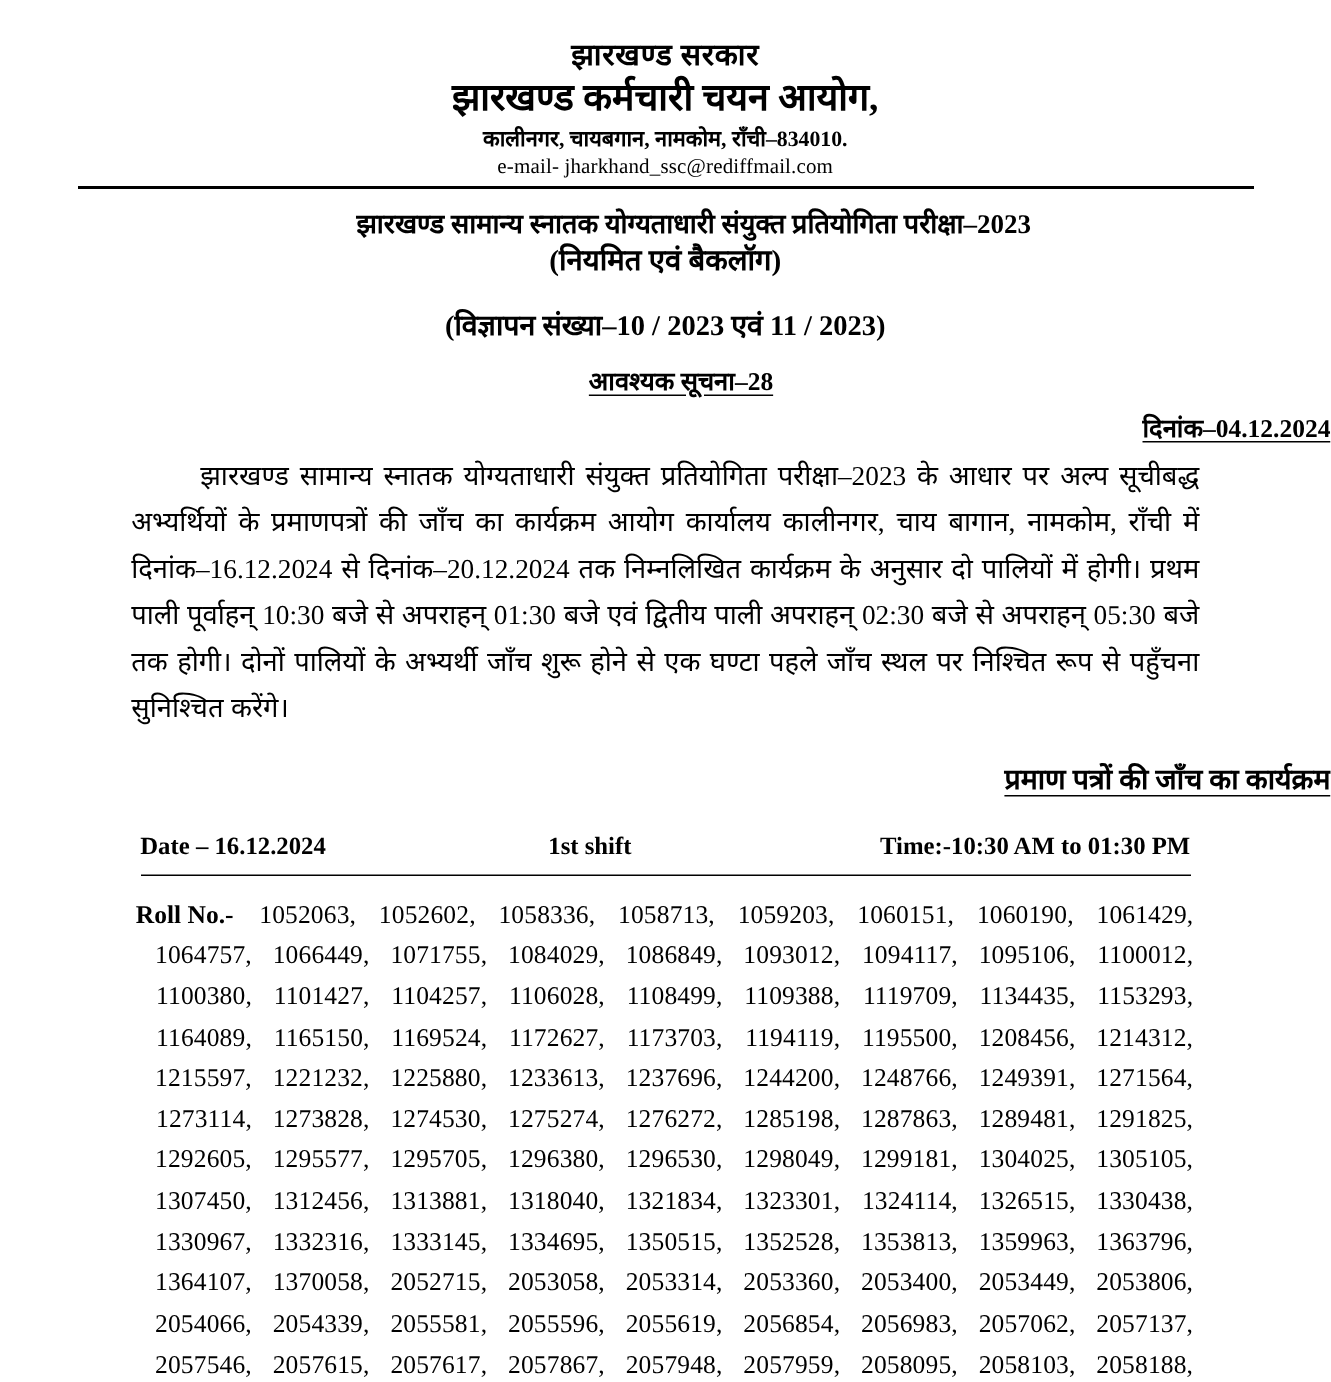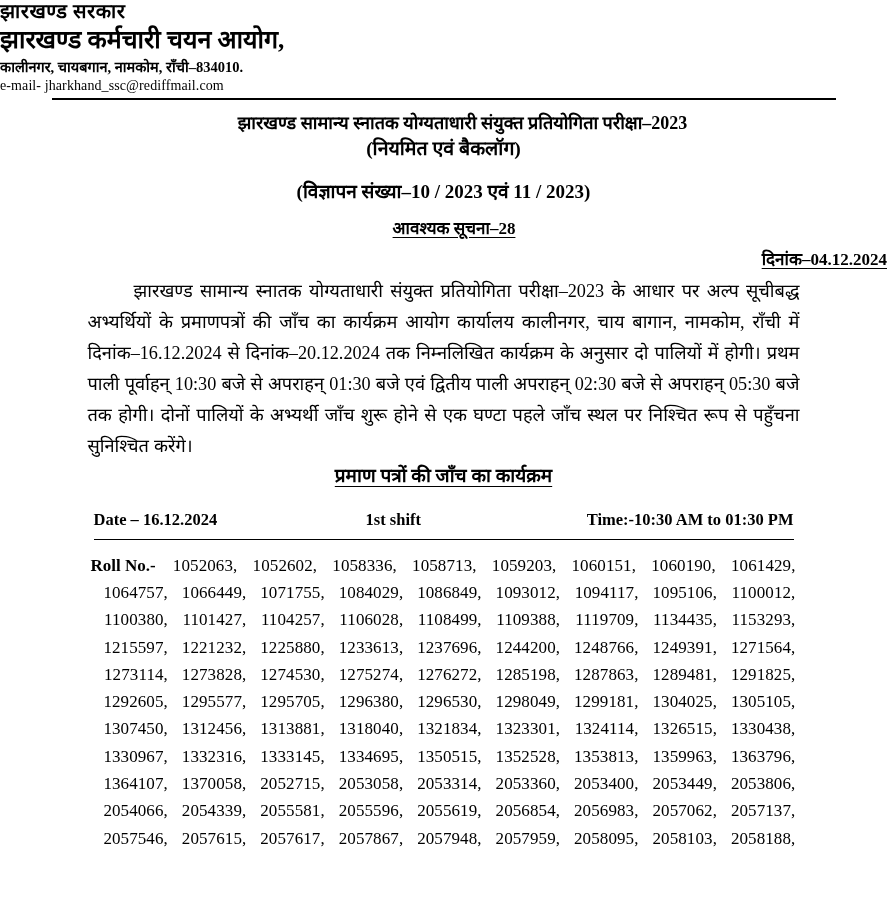--- a/index.html
+++ b/index.html
@@ -18,21 +18,22 @@
     position: relative;
     width: 887px;
     height: 921px;
     box-sizing: border-box;
     padding: 0;
     background: #fff;
   }
 
   
   .letterhead {
-    text-align: left;
+    text-align: center;
+    padding-top: 26px;
   }
   .lh-gov {
     font-size: 20px;
     font-weight: bold;
     letter-spacing: 0.5px;
     line-height: 1.18;
   }
   .lh-commission {
     font-size: 25px;
     font-weight: bold;
@@ -112,21 +113,22 @@
     font-size: 18.2px;
     line-height: 31px;
     text-align: justify;
     text-justify: inter-word;
     text-indent: 46px;
     word-spacing: 0.5px;
   }
 
   
   .sched-head {
-    text-align: center;
+    text-align: right;
+    margin-top: 18px;
     font-size: 19px;
     font-weight: bold;
   }
   .sched-head span.u {
     text-decoration: underline;
     text-underline-offset: 4px;
   }
 
   
   .shift-row {
@@ -242,20 +244,31 @@
         <span class="roll-cell">1101427,</span>
         <span class="roll-cell">1104257,</span>
         <span class="roll-cell">1106028,</span>
         <span class="roll-cell">1108499,</span>
         <span class="roll-cell">1109388,</span>
         <span class="roll-cell">1119709,</span>
         <span class="roll-cell">1134435,</span>
         <span class="roll-cell">1153293,</span>
       </div>
       <div class="roll-line">
+        <span class="roll-cell">1164089,</span>
+        <span class="roll-cell">1165150,</span>
+        <span class="roll-cell">1169524,</span>
+        <span class="roll-cell">1172627,</span>
+        <span class="roll-cell">1173703,</span>
+        <span class="roll-cell">1194119,</span>
+        <span class="roll-cell">1195500,</span>
+        <span class="roll-cell">1208456,</span>
+        <span class="roll-cell">1214312,</span>
+      </div>
+      <div class="roll-line">
         <span class="roll-cell">1215597,</span>
         <span class="roll-cell">1221232,</span>
         <span class="roll-cell">1225880,</span>
         <span class="roll-cell">1233613,</span>
         <span class="roll-cell">1237696,</span>
         <span class="roll-cell">1244200,</span>
         <span class="roll-cell">1248766,</span>
         <span class="roll-cell">1249391,</span>
         <span class="roll-cell">1271564,</span>
       </div>

